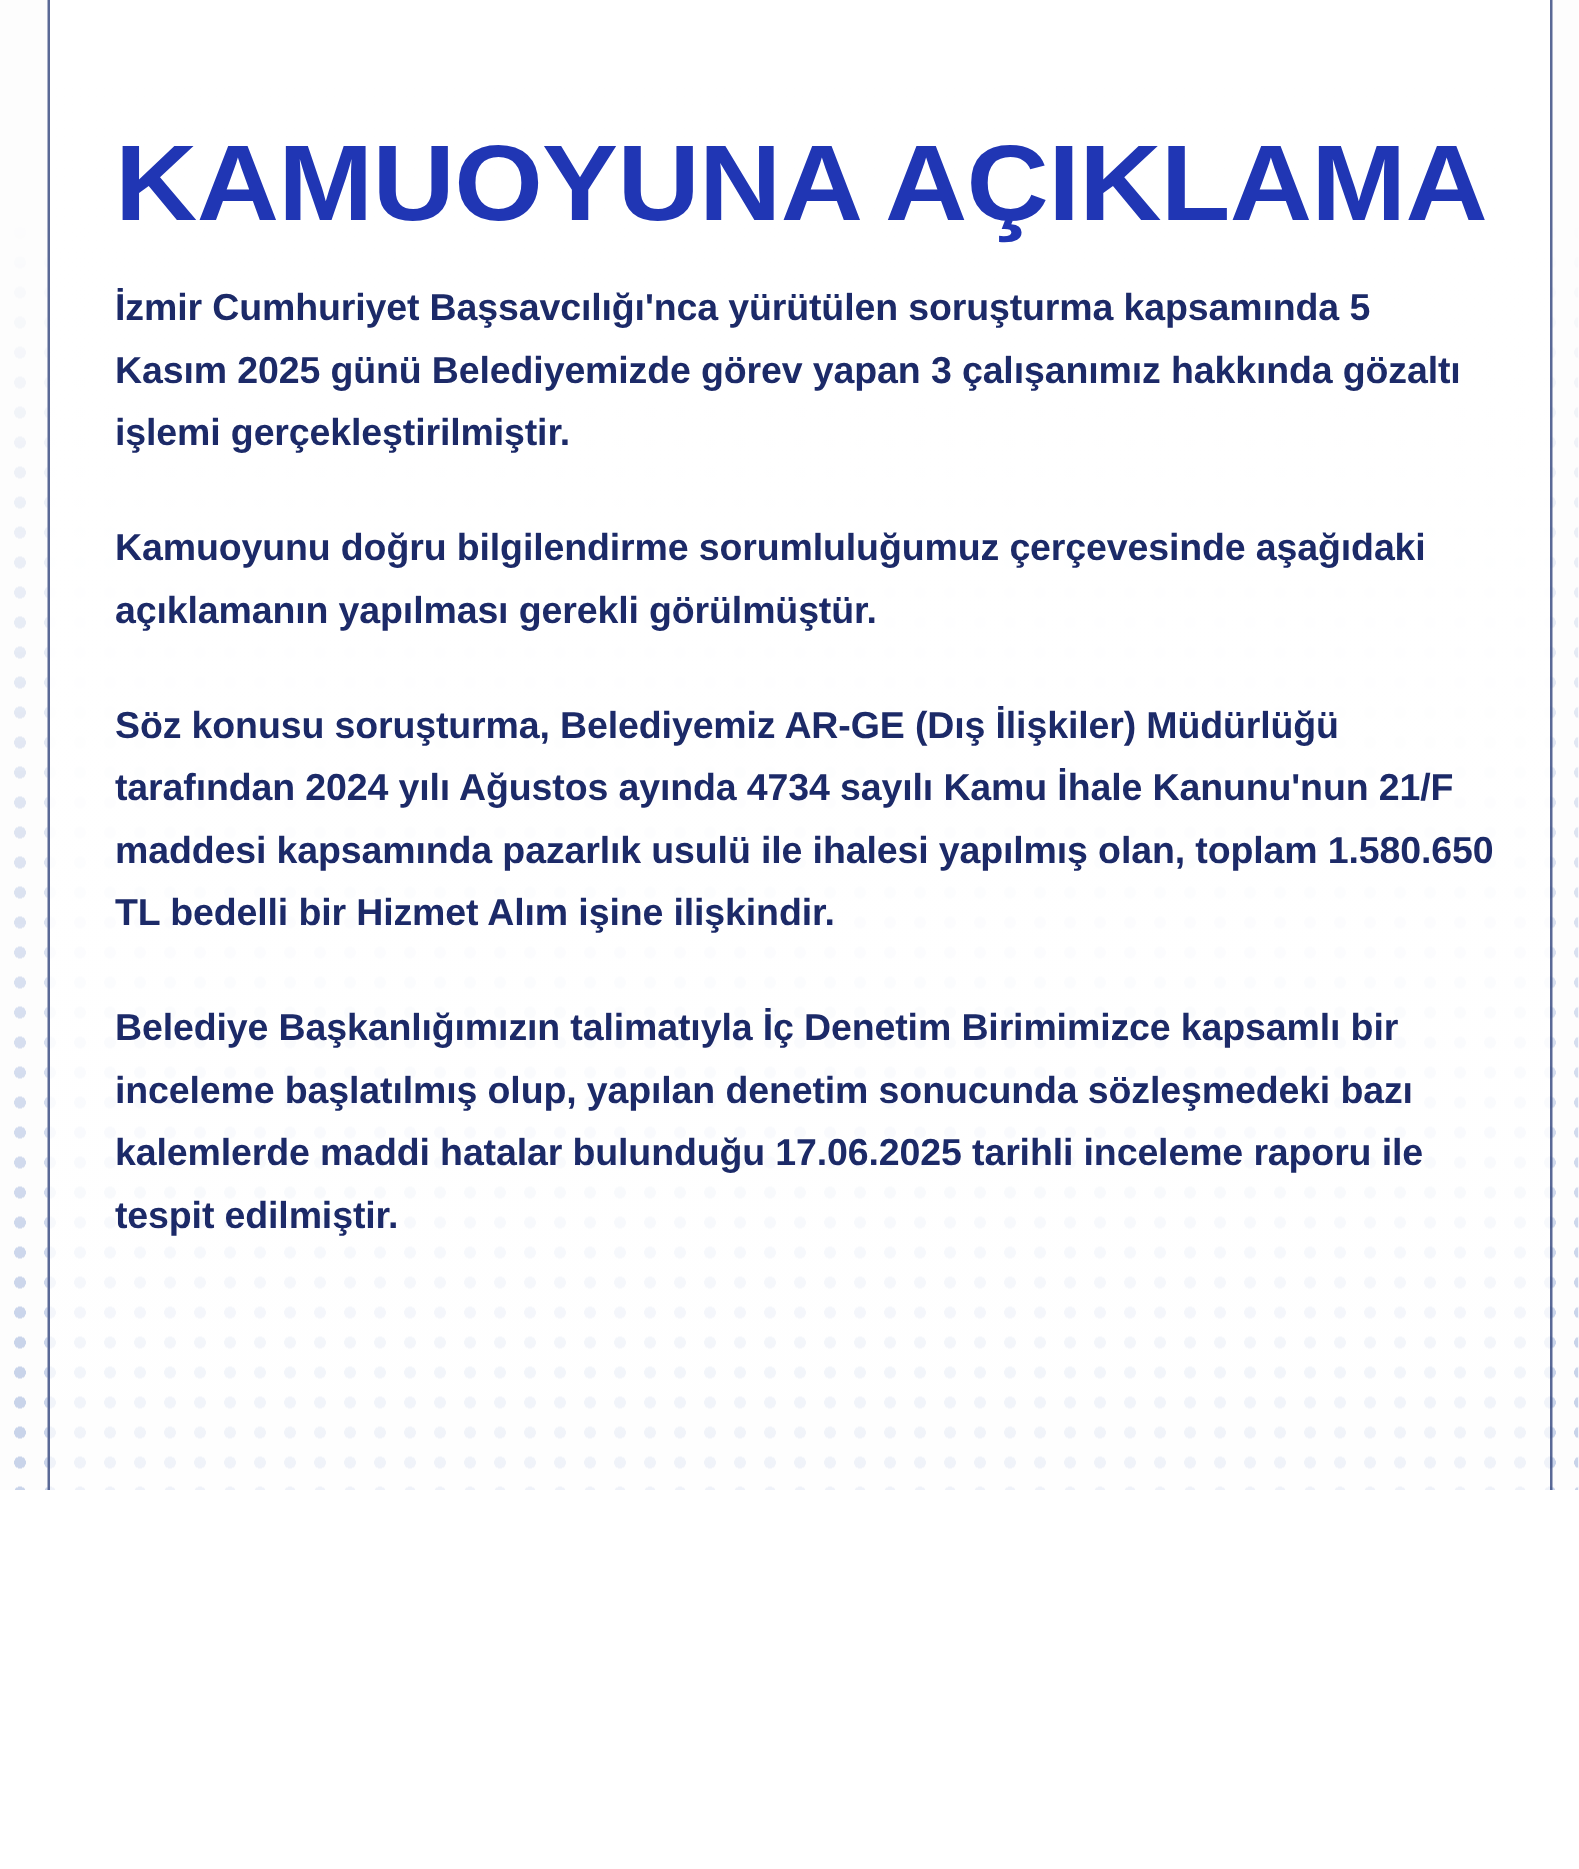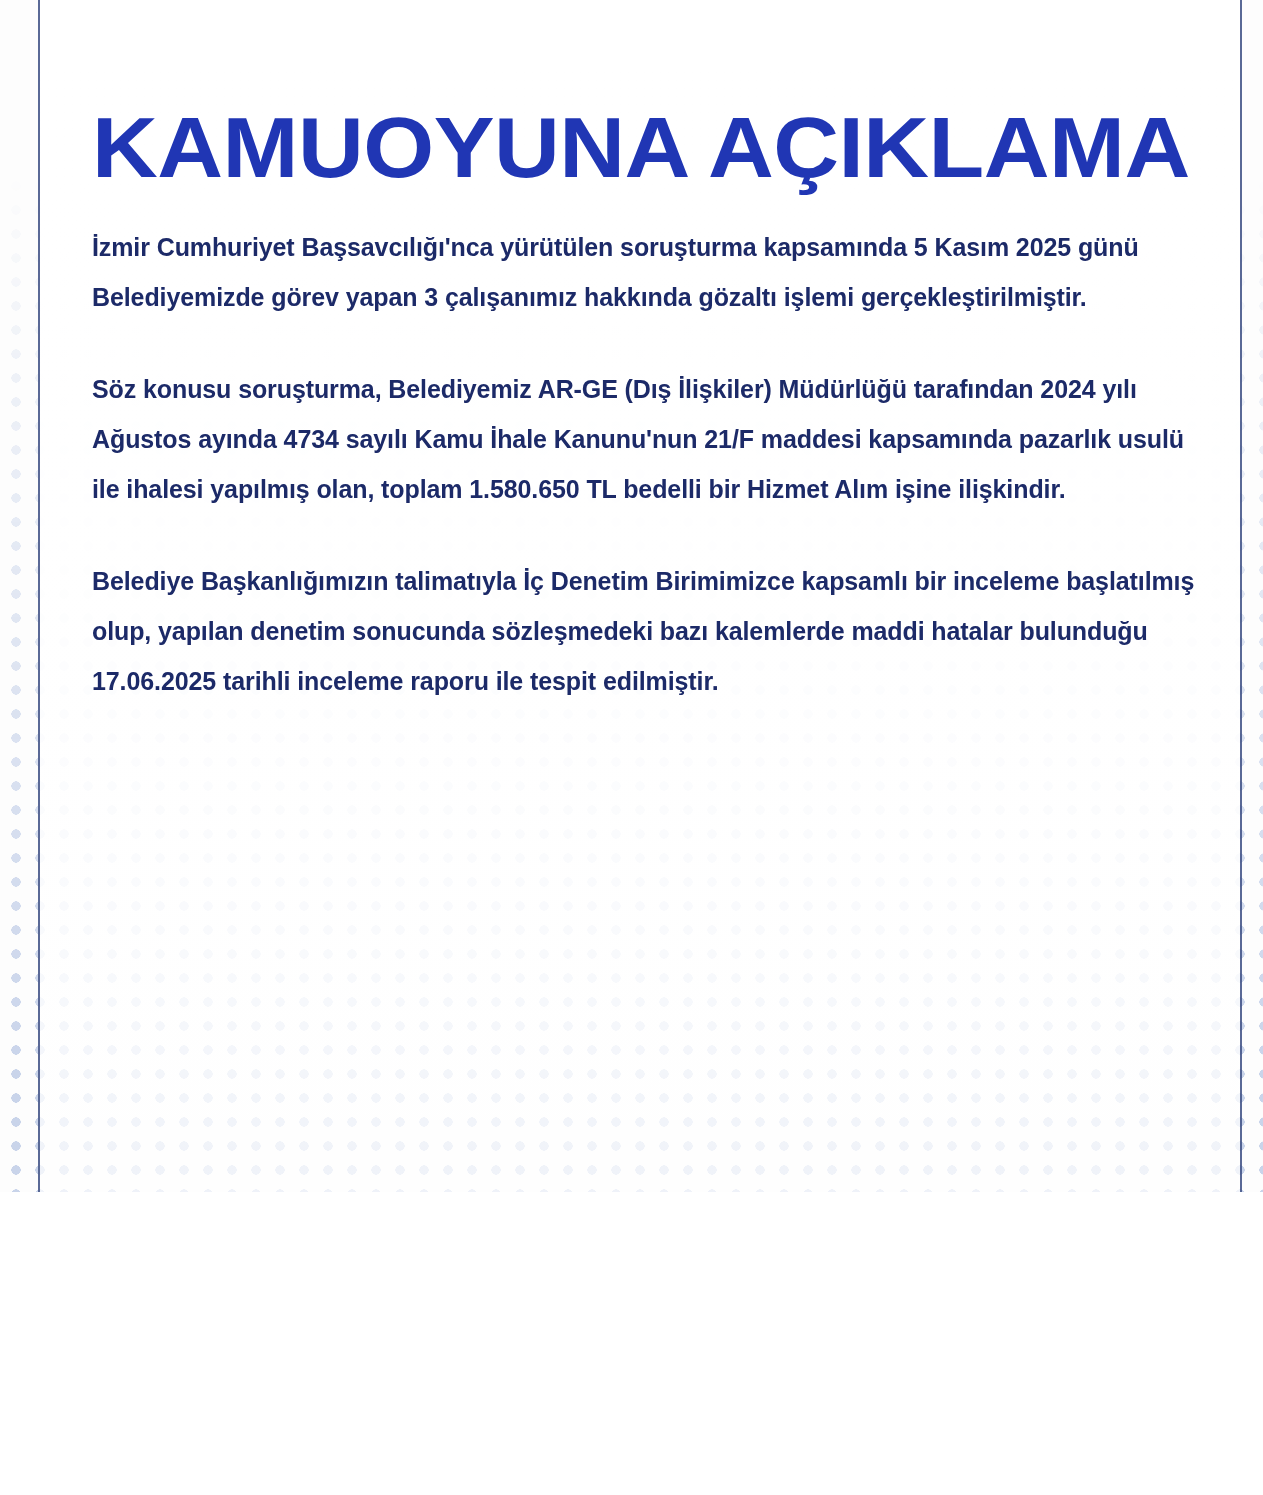--- a/index.html
+++ b/index.html
@@ -101,21 +101,21 @@
   .body-copy {
     position: absolute;
     left: 92px;
     top: 222px;
     width: 1122px;
     z-index: 4;
   }
   .para {
     color: #1c2a68;
     font-weight: 700;
-    font-size: 25px;
+    font-size: 30px;
     line-height: 50px;
     letter-spacing: -0.1px;
     margin: 0 0 40px 0;
     text-rendering: optimizeLegibility;
   }
   .para.p1 { width: 1085px; margin-bottom: 42px; }
   .para.p2 { width: 1060px; margin-bottom: 42px; }
   .para.p3 { width: 1122px; margin-bottom: 42px; }
   .para.p4 { width: 1122px; margin-bottom: 16px; }
 
@@ -193,20 +193,21 @@
 
   <div class="card-wash"></div>
 
   <div class="rule left"></div>
   <div class="rule right"></div>
 
   <h1 class="headline">KAMUOYUNA AÇIKLAMA</h1>
 
   <div class="body-copy">
     <p class="para p1">İzmir Cumhuriyet Başsavcılığı'nca yürütülen soruşturma kapsamında 5 Kasım 2025 günü Belediyemizde görev yapan 3 çalışanımız hakkında gözaltı işlemi gerçekleştirilmiştir.</p>
+    <p class="para p2">Kamuoyunu doğru bilgilendirme sorumluluğumuz çerçevesinde aşağıdaki açıklamanın yapılması gerekli görülmüştür.</p>
     <p class="para p3">Söz konusu soruşturma, Belediyemiz AR-GE (Dış İlişkiler) Müdürlüğü tarafından 2024 yılı Ağustos ayında 4734 sayılı Kamu İhale Kanunu'nun 21/F maddesi kapsamında pazarlık usulü ile ihalesi yapılmış olan, toplam 1.580.650 TL bedelli bir Hizmet Alım işine ilişkindir.</p>
     <p class="para p4">Belediye Başkanlığımızın talimatıyla İç Denetim Birimimizce kapsamlı bir inceleme başlatılmış olup, yapılan denetim sonucunda sözleşmedeki bazı kalemlerde maddi hatalar bulunduğu 17.06.2025 tarihli inceleme raporu ile tespit edilmiştir.</p>
   </div>
 
   <div class="arrow">
     <svg viewBox="0 0 216 112" width="216" height="112" xmlns="http://www.w3.org/2000/svg" aria-hidden="true">
       <path d="M4 12
                C 34 54, 88 80, 138 76
                L 118 46
                L 210 52

